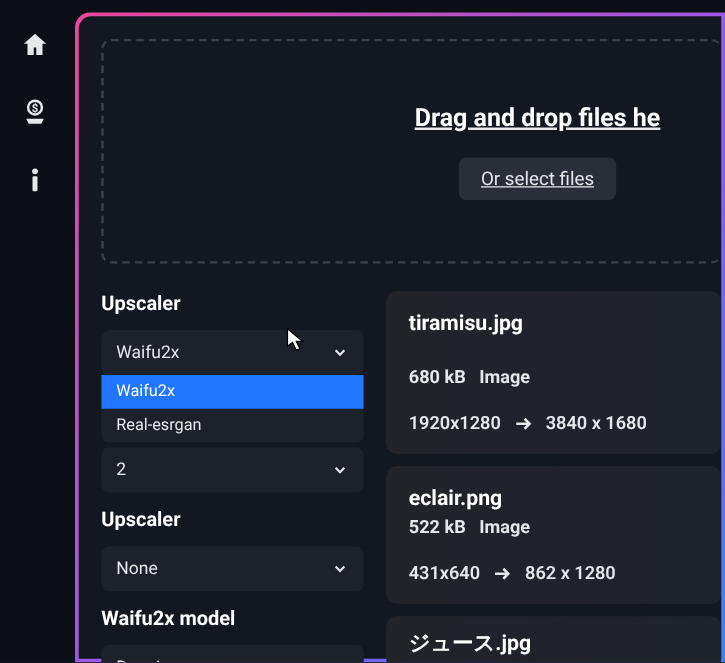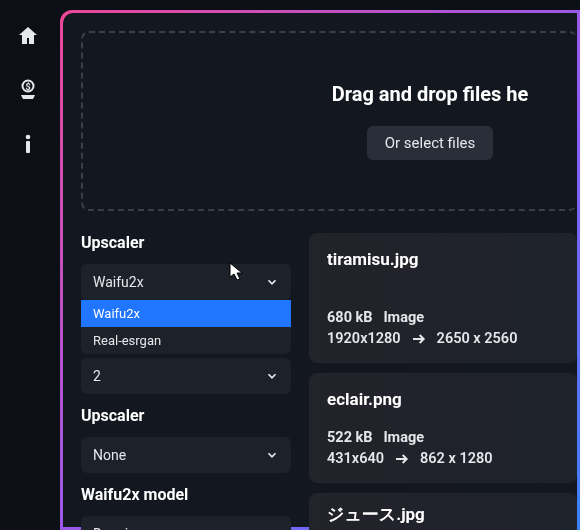--- a/index.html
+++ b/index.html
@@ -3,40 +3,40 @@
 <meta charset="utf-8">
 <style>
 * { margin:0; padding:0; box-sizing:border-box; font-family:-apple-system,BlinkMacSystemFont,"Segoe UI",Roboto,sans-serif; }
 body { background:#0c1016; width:580px; height:530px; overflow:hidden; color:#e5e7eb; }
 .app { display:flex; height:100%; }
 .sidebar { width:55px; padding-top:24px; display:flex; flex-direction:column; align-items:center; gap:30px; }
 .sidebar-icon { color:#e5e7eb; width:24px; height:24px; cursor:pointer; }
 .main-wrap { flex:1; position:relative; margin-top:10px; }
 .gradient-border { position:absolute; top:0; left:5px; right:0; bottom:0; border-radius:12px 0 0 0; padding:3px; background:linear-gradient(135deg,#ec4899 0%,#8b5cf6 60%,#3b82f6 100%); }
 .inner { background:#131720; border-radius:10px 0 0 0; width:100%; height:100%; padding:18px 0 0 18px; }
-.dropzone { border:2px dashed #3a3f4b; border-radius:8px; border-right:none; height:180px; display:flex; flex-direction:column; align-items:center; justify-content:center; gap:20px; margin-bottom:22px; padding-left:200px; }
+.dropzone { border:2px dashed #3a3f4b; border-radius:8px; border-right:none; height:180px; display:flex; flex-direction:column; align-items:center; justify-content:center; gap:20px; margin-bottom:22px; padding-left:200px;text-decoration:underline; }
 .drop-text { font-weight:700; font-size:20px; color:#fff; white-space:nowrap; }
 .select-btn { background:#2a2e38; color:#e5e7eb; border:none; padding:8px 18px; border-radius:6px; font-size:15px; cursor:pointer; }
 .columns { display:flex; gap:18px; }
 .controls { width:210px; display:flex; flex-direction:column; gap:12px; }
 .label { font-weight:700; font-size:16px; color:#fff; }
 .select-wrap { position:relative; }
 .select { background:#1d2129; border-radius:6px; padding:10px 12px; font-size:14px; color:#e5e7eb; cursor:pointer; display:flex; justify-content:space-between; align-items:center; }
 .chev { width:14px; height:14px; }
 .dropdown { position:absolute; top:100%; left:0; right:0; background:#1d2129; border-radius:0 0 6px 6px; overflow:hidden; z-index:10; }
 .dropdown-item { padding:6px 12px; font-size:13px; cursor:pointer; }
 .dropdown-item.selected { background:#2176ff; color:#fff; }
 .cursor { position:absolute; top:-2px; left:148px; width:16px; height:20px; z-index:20; pointer-events:none; }
 .files { flex:1; display:flex; flex-direction:column; gap:10px; }
 .file-card { background:linear-gradient(rgba(28,32,41,0.85),rgba(28,32,41,0.85)),linear-gradient(90deg,#4a3a2a,#3a2a3a,#2a3a3a); border-radius:8px; padding:16px 18px; min-height:130px; display:flex; flex-direction:column; justify-content:space-between; }
 .file-card.short { min-height:110px; }
 .file-card.tiny { min-height:34px; padding:10px 18px; justify-content:center; }
 .file-name { font-weight:700; font-size:17px; color:#fff; }
 .file-meta { font-size:14.5px; color:#e5e7eb; font-weight:700; }
-.file-meta-row { display:flex; align-items:center; gap:10px; margin-top:4px; font-size:14.5px; font-weight:600; }
+.file-meta-row { display:flex; align-items:center; gap:10px; margin-top:20px; font-size:14.5px; font-weight:600; }
 .arrow-icon { width:16px; height:16px; }
 .spacer { height:34px; }
 </style>
 </head>
 <body>
 
 <div class="app">
   <div class="sidebar">
     <svg class="sidebar-icon" viewBox="0 0 24 24" fill="currentColor">
         <path d="M12 3l9 8h-3v9h-5v-6H11v6H6v-9H3l9-8z"></path>
@@ -109,21 +109,21 @@
               <div>
                 <div class="file-meta">
                   <span>680 kB</span>&nbsp;&nbsp;&nbsp;<span>Image</span>
                 </div>
                 <div class="file-meta-row">
                   <span>1920x1280</span>
                   <svg class="arrow-icon" viewBox="0 0 24 24" fill="none" stroke="currentColor" stroke-width="3">
                       <line x1="3" y1="12" x2="19" y2="12"></line>
                       <polyline points="13 6 19 12 13 18"></polyline>
                     </svg>
-                  <span>2650 x 2560</span>
+                  <span>3840 x 1680</span>
                 </div>
               </div>
             </div>
 
             <div class="file-card short">
               <div class="file-name">eclair.png</div>
               <div>
                 <div class="file-meta">
                   <span>522 kB</span>&nbsp;&nbsp;&nbsp;<span>Image</span>
                 </div>

